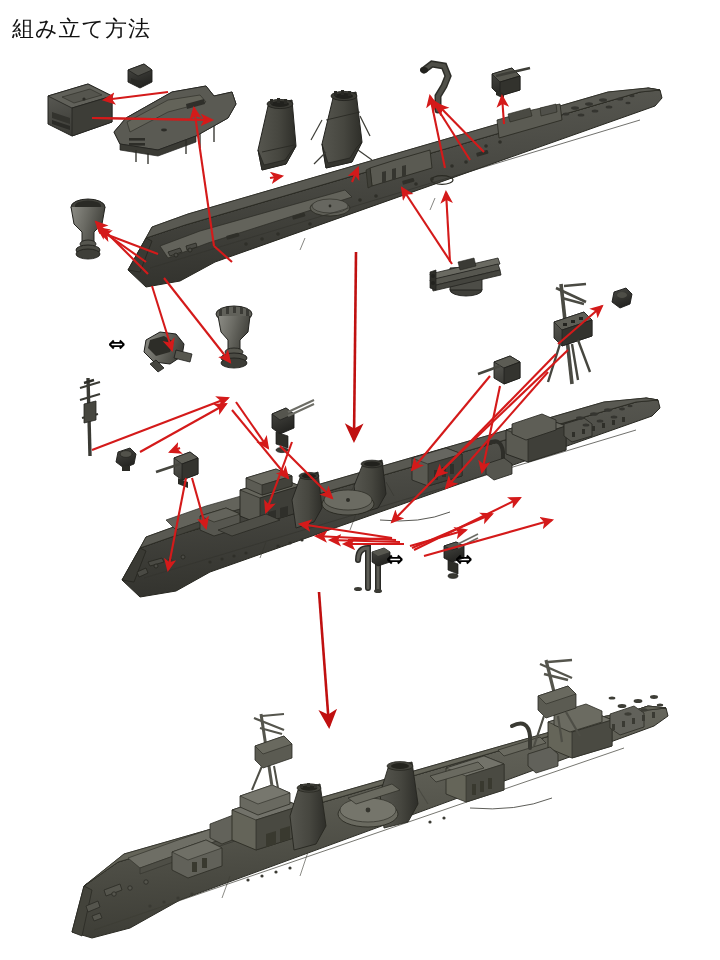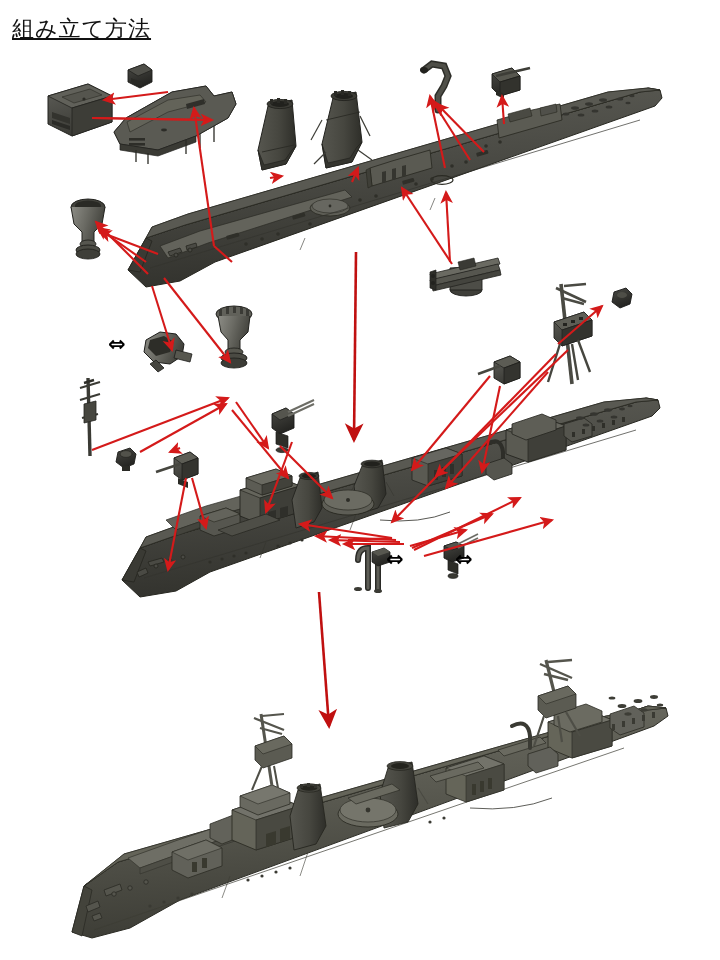--- a/index.html
+++ b/index.html
@@ -1,20 +1,20 @@
 <!DOCTYPE html>
 <html><head>
 <meta charset="utf-8">
 <style>
   html,body{margin:0;padding:0;background:#fff;}
   body{width:720px;height:960px;position:relative;overflow:hidden;
        font-family:"DejaVu Sans","Liberation Sans",sans-serif;}
   #page{position:absolute;inset:0;width:720px;height:960px;background:#ffffff;}
   #title{position:absolute;left:12px;top:16px;font-size:22px;line-height:26px;
-         color:#111;letter-spacing:1px;white-space:nowrap;text-decoration:underline;}
+         color:#111;letter-spacing:1px;white-space:nowrap;}
   svg.layer{position:absolute;left:0;top:0;width:720px;height:960px;}
   .swap{position:absolute;font-size:21px;line-height:21px;color:#000;font-weight:700;}
 </style>
 </head>
 <body>
 
 <div id="page">
 
   <div id="title">組み立て方法</div>
 

